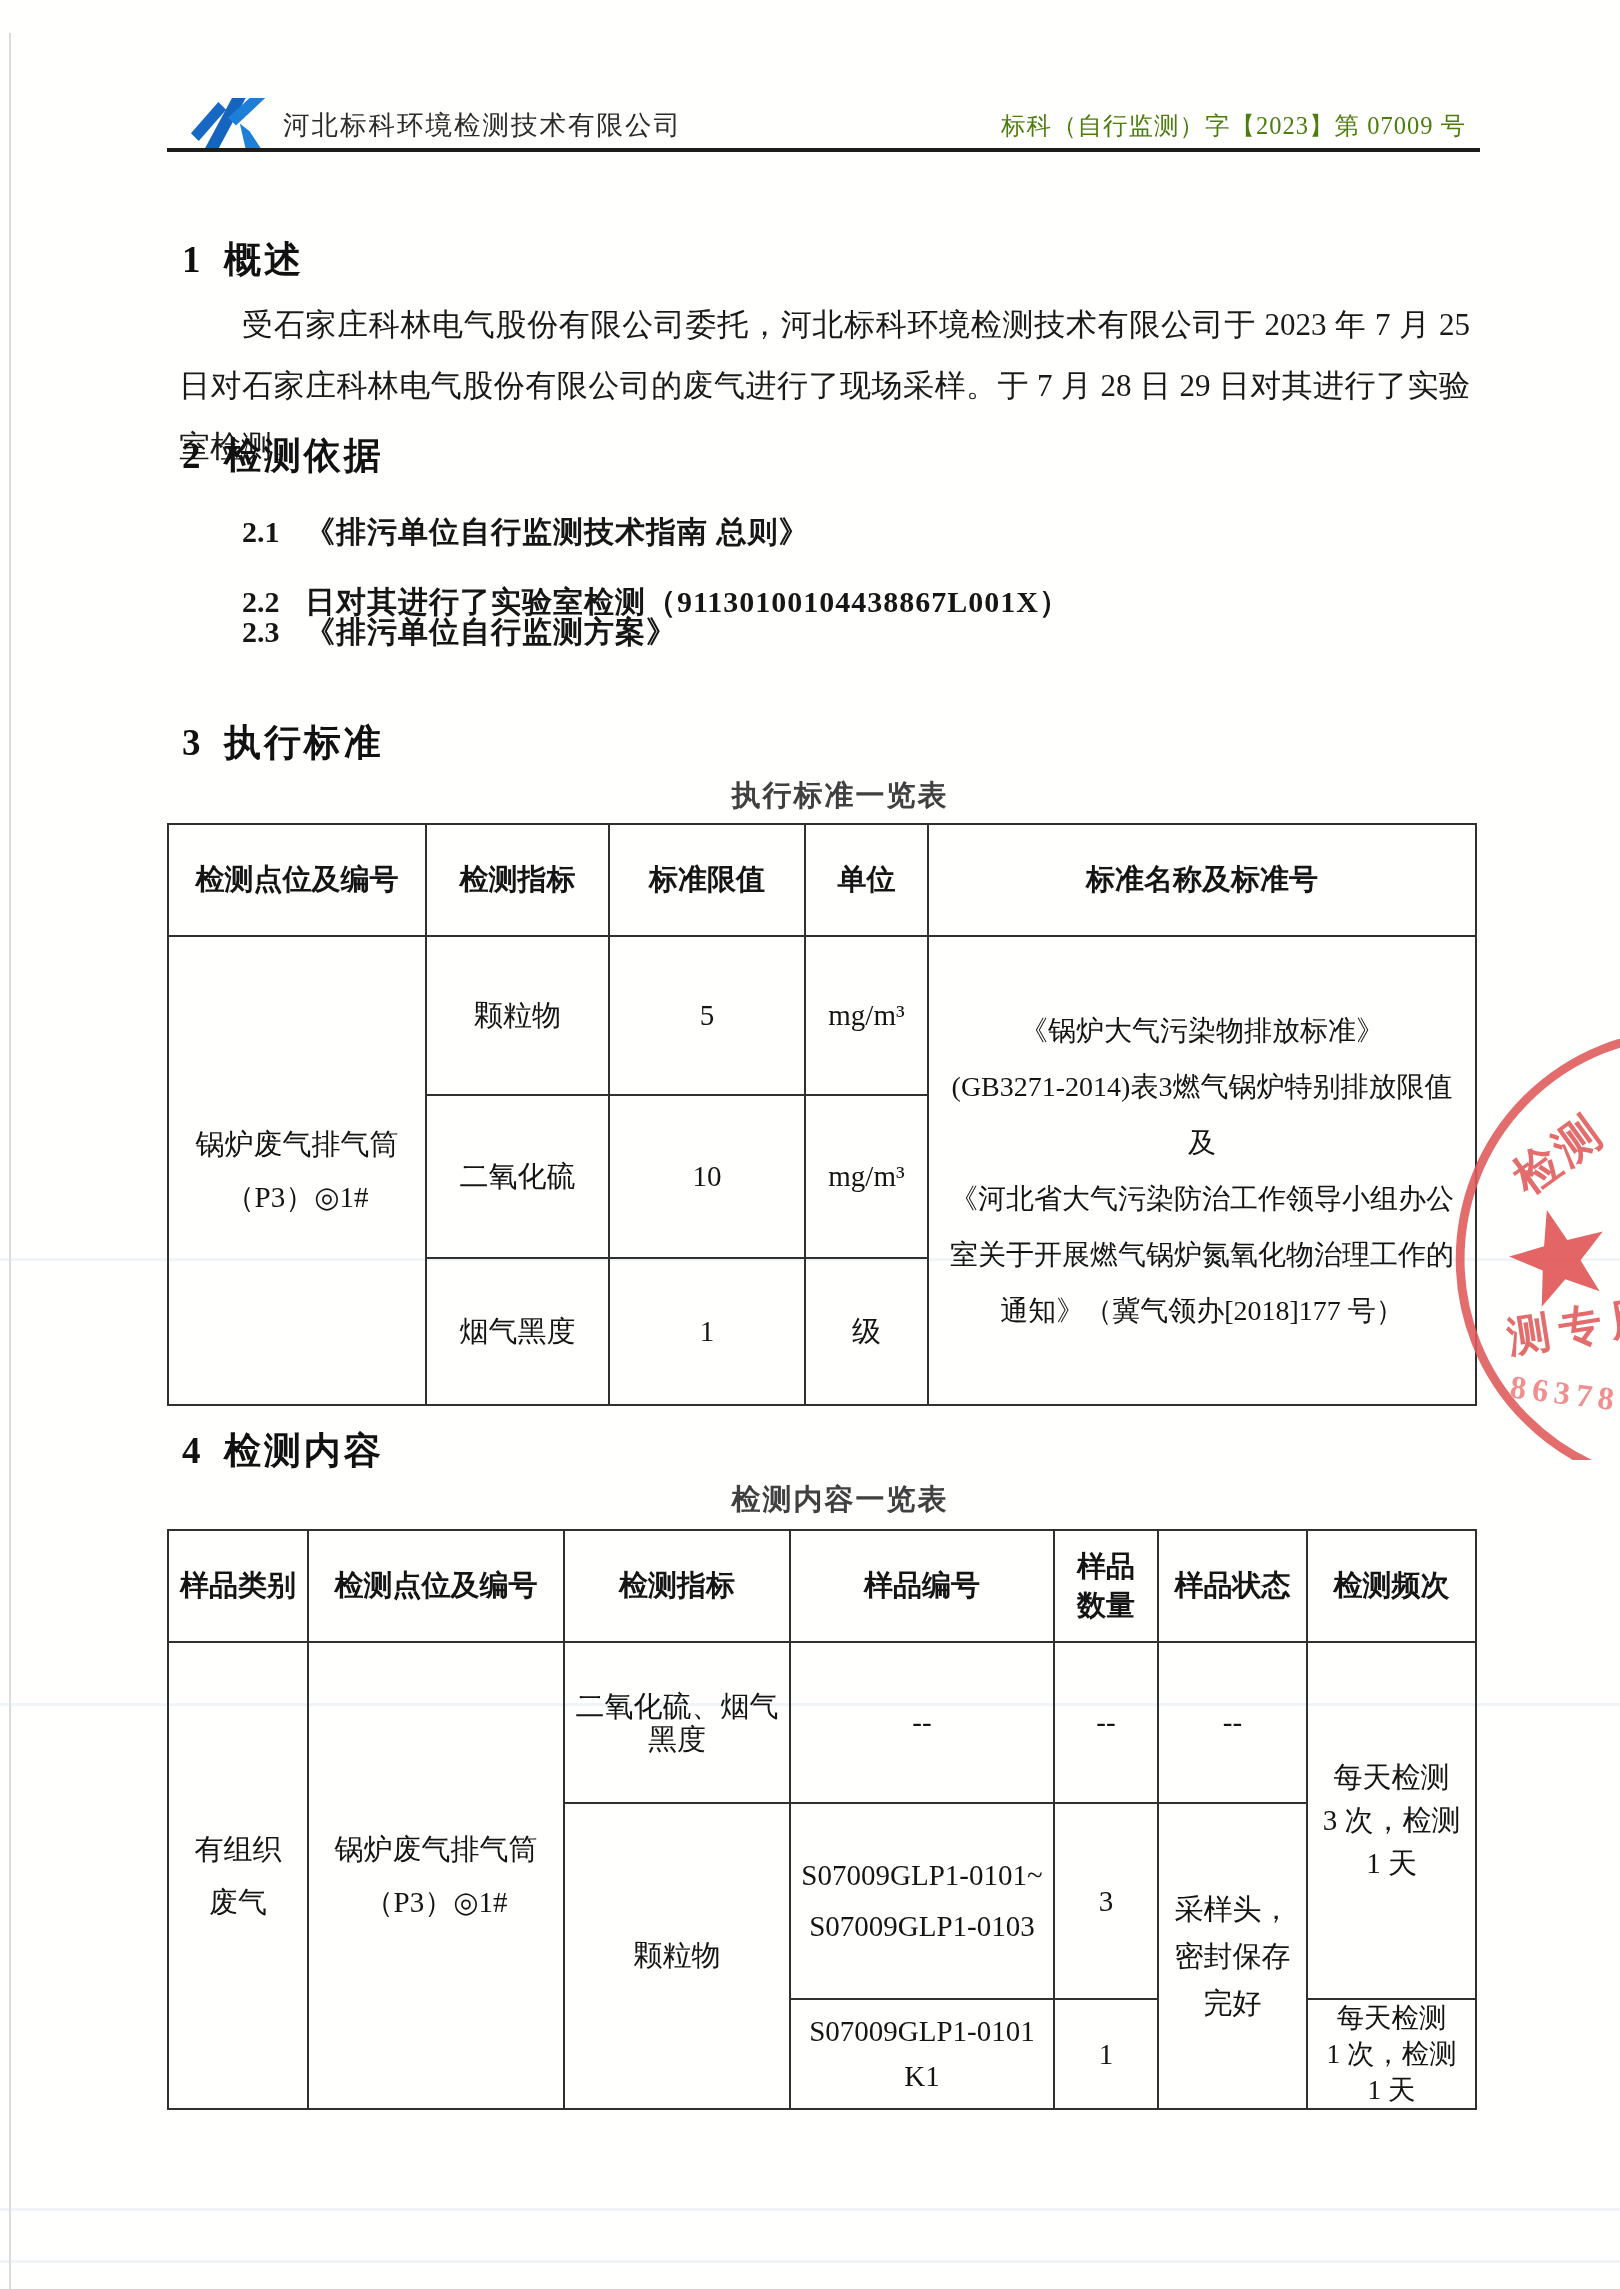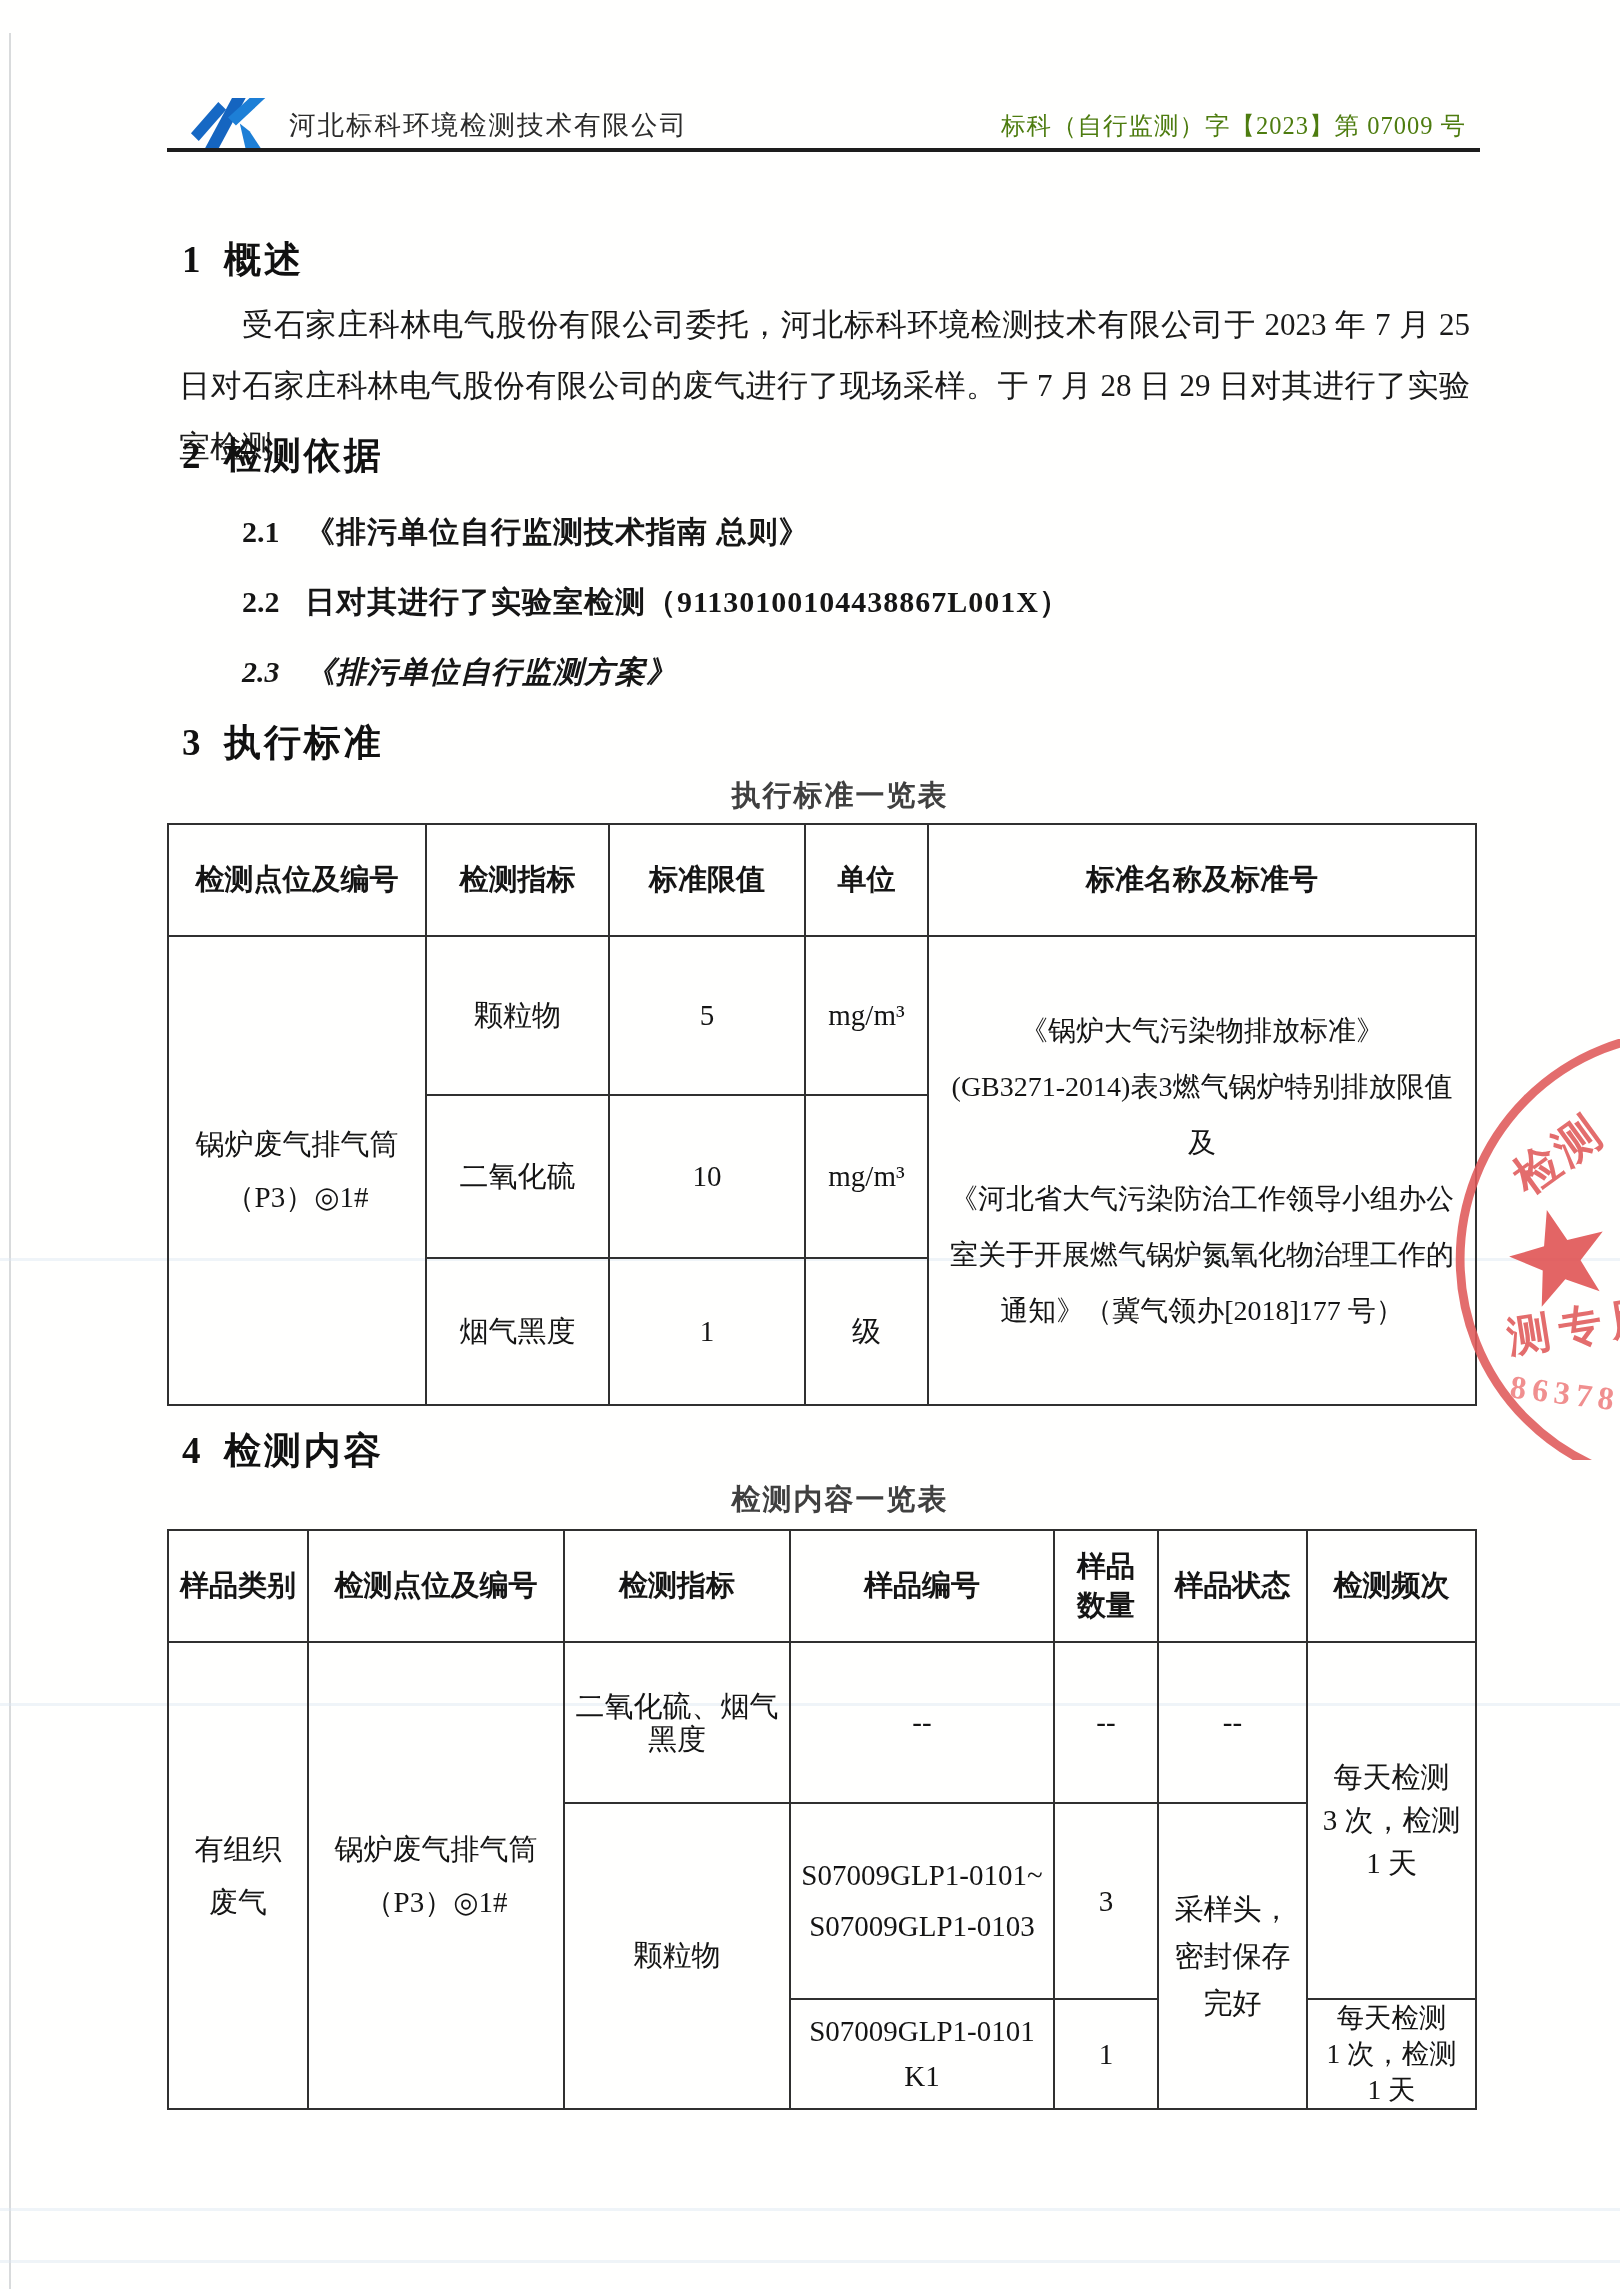--- a/index.html
+++ b/index.html
@@ -4,21 +4,21 @@
 <style>
   html,body{margin:0;padding:0;background:#ffffff;}
   .page{
     position:relative;width:1620px;height:2290px;background:#fffffe;overflow:hidden;
     font-family:"Liberation Serif","DejaVu Serif",serif;color:#1c1c1c;
   }
   
   .scan-edge{position:absolute;left:8.8px;top:33px;width:2px;height:2256px;background:#b9bdc0;opacity:.55;}
   .scan-line{position:absolute;left:0;width:100%;height:2.9px;background:#dbe7f2;opacity:.45;}
   
-  .hdr-left{position:absolute;left:189px;top:96px;display:flex;align-items:center;gap:14px;font-family:Liberation Mono, monospace;}
+  .hdr-left{position:absolute;left:189px;top:96px;display:flex;align-items:center;gap:8px;font-family:Liberation Mono, monospace;}
   .company{font-size:26.5px;letter-spacing:2px;color:#2b2b2b;}
   .doc-no{position:absolute;right:154px;top:109px;font-size:24.5px;color:#4d7c0f;letter-spacing:1px;}
   .rule{position:absolute;left:167px;top:148px;width:1313px;height:3.9px;background:#1d1d1d;}
   
   .h{position:absolute;left:182px;font-weight:bold;font-size:37px;color:#111;letter-spacing:2.9px;}
   .h .no{margin-right:23.5px;letter-spacing:0;}
   .para{position:absolute;left:179px;top:294px;width:1291px;font-size:31px;line-height:61px;
         text-align:justify;text-indent:63px;color:#1a1a1a;}
   .item{position:absolute;left:242px;font-weight:bold;font-size:30px;color:#161616;letter-spacing:1px;}
   .item .no{margin-right:25.5px;letter-spacing:0;}
@@ -75,21 +75,21 @@
 
   <div class="h" style="top:431px;">
     <span class="no">2</span><span>检测依据</span>
   </div>
   <div class="item" style="top:512px;">
     <span class="no">2.1</span><span>《排污单位自行监测技术指南  总则》</span>
   </div>
   <div class="item" style="top:582px;">
     <span class="no">2.2</span><span>日对其进行了实验室检测（91130100104438867L001X）</span>
   </div>
-  <div class="item" style="top:652px;font-style:italic;">
+  <div class="item" style="top:612px;">
     <span class="no">2.3</span><span>《排污单位自行监测方案》</span>
   </div>
 
   <div class="h" style="top:718px;">
     <span class="no">3</span><span>执行标准</span>
   </div>
   <div class="caption" style="top:776px;">执行标准一览表</div>
 
   <table style="left:167px;top:823px;width:1308px;">
     <colgroup>

